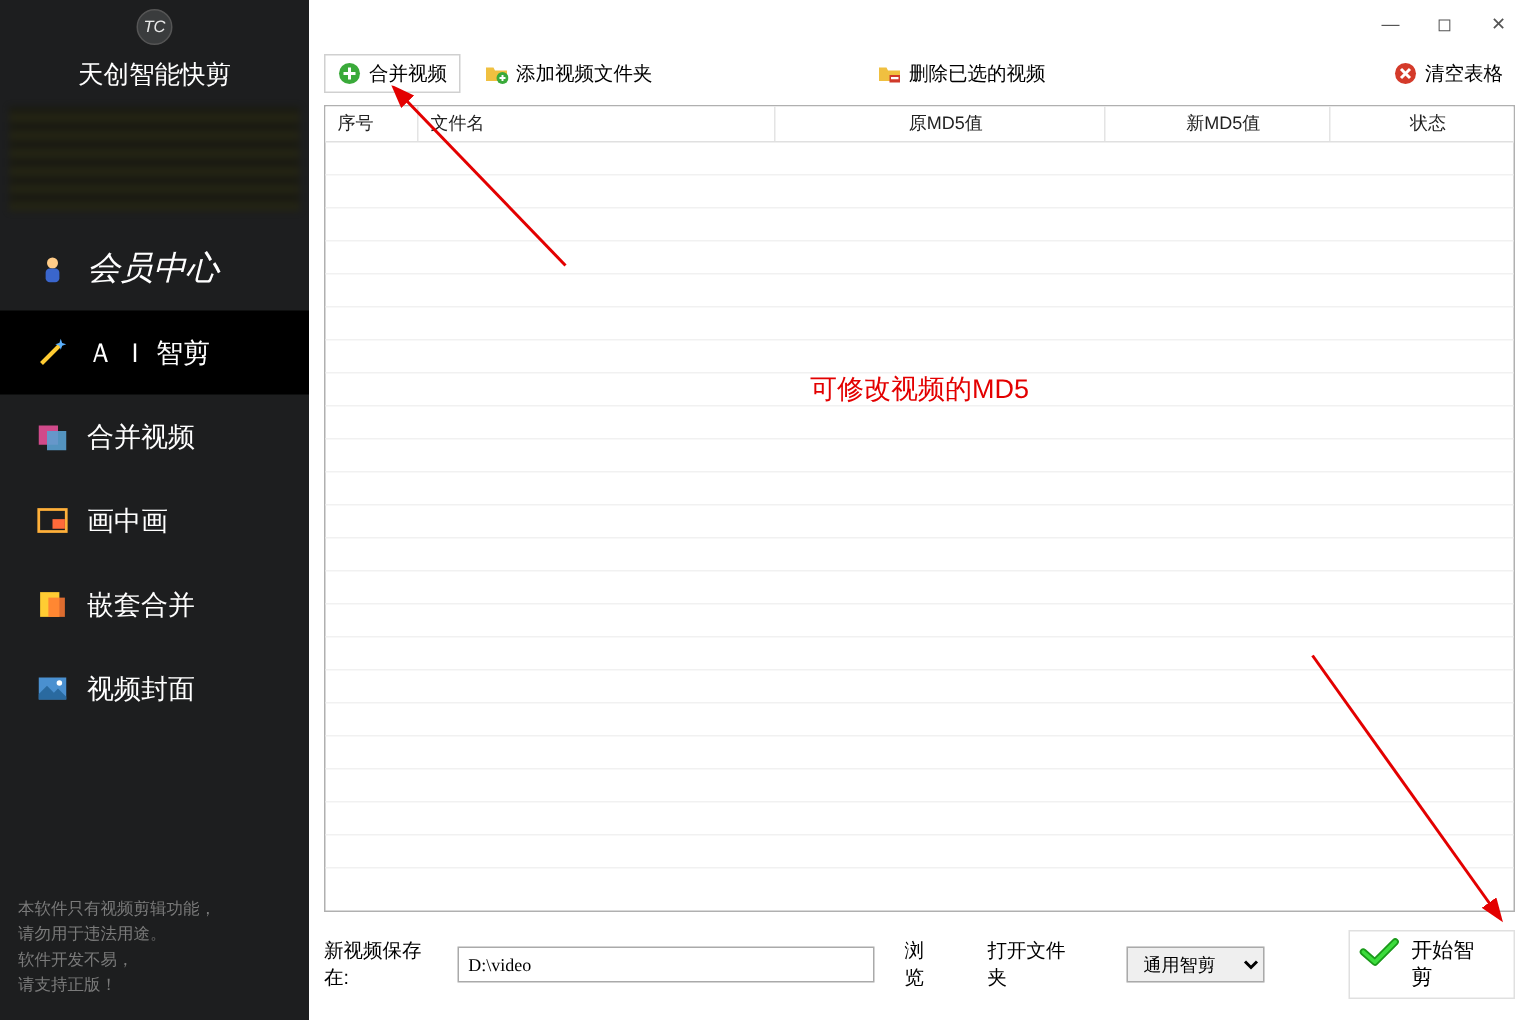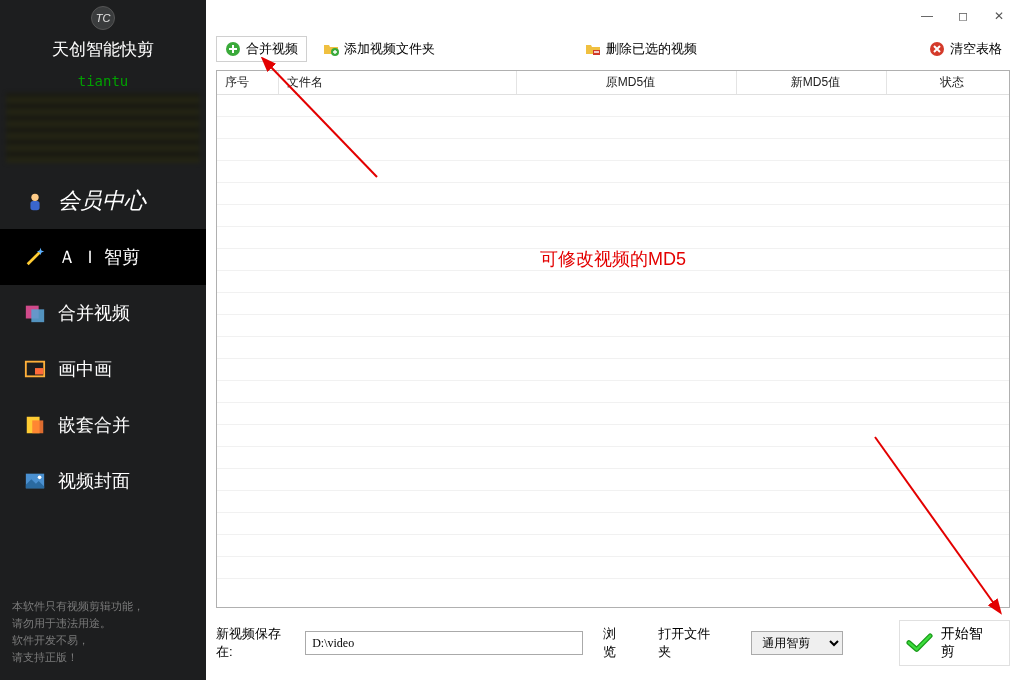--- a/index.html
+++ b/index.html
@@ -38,32 +38,31 @@
 
 
 .annot { position: absolute; pointer-events: none; }
 
 
 .bottom { display: flex; align-items: center; gap: 10px; padding: 12px 10px 14px; }
 .field-label { font-size: 13px; }
 .path-input { width: 286px; height: 24px; border: 1px solid #aaa; padding: 2px 6px; font-family: Liberation Serif, serif; font-size: 12px; background: #fff; }
 .small-btn { padding: 2px 10px; font-size: 13px; cursor: pointer; background: #f2f2f2; border: 1px solid #ccc; }
 .mode-select { width: 94px; height: 24px; border: 1px solid #aaa; background: #efefef; font-size: 12px; padding-left: 6px; }
-.start-btn { display: flex; align-items: center; gap: 8px; padding: 4px 14px 4px 6px; border: 1px solid #e0e0e0; background: #fff; cursor: pointer; font-size: 14px; margin-left: 46px; }
+.start-btn { display: flex; gap: 8px; padding: 4px 14px 4px 6px; border: 1px solid #e0e0e0; background: #fff; cursor: pointer; font-size: 14px; margin-left: 46px; }
 .check-icon { width: 28px; height: 20px; }
 </style>
 </head>
 <body>
 
 <div class="sidebar">
   <div class="sb-header">
     <span class="sb-logo">TC</span>
     <span>天创智能快剪</span>
   </div>
-  <div class="sb-user">tiantu</div>
   <div class="sb-blur"></div>
 
   <div class="sb-item">
     <span class="sb-icon">
       <svg viewBox="0 0 24 24">
           <circle cx="12" cy="8" r="4" fill="#ffcc88"></circle>
           <rect x="7" y="12" width="10" height="10" rx="3" fill="#3a66cc"></rect>
         </svg>
     </span>
     <span class="sb-member">会员中心</span>

